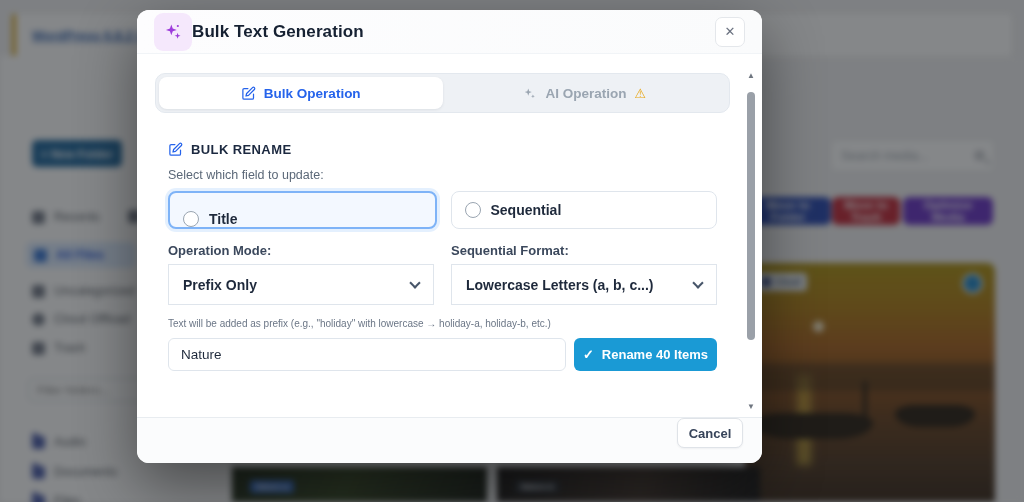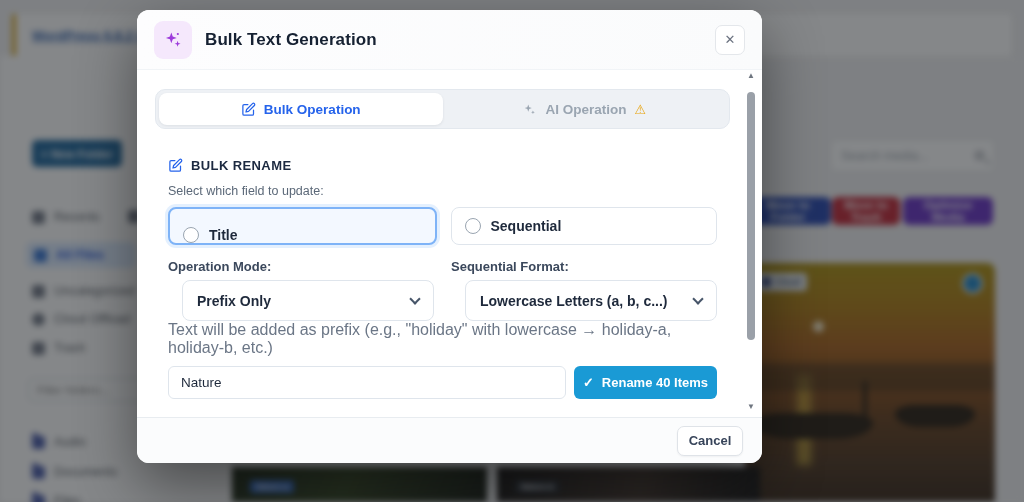--- a/index.html
+++ b/index.html
@@ -61,21 +61,21 @@
   .chip { position:absolute; left:18px; top:13px; height:13px; padding:0 6px; background:#2b66c4; border-radius:3px;
             color:#fff; font-size:8px; display:flex; align-items:center; font-weight:bold; }
   .thumb.brown .chip { background:#20242b; }
 
   
   .overlay { position:absolute; inset:0; background:rgba(33,36,40,.55); }
 
   
   .modal { position:absolute; left:137px; top:10px; width:625px; height:453px; background:#fff;
            border-radius:12px; box-shadow:0 22px 60px rgba(0,0,0,.45); overflow:hidden; }
-  .m-header { height:60px; display:flex; align-items:center; gap:13px; padding:0 17px;
+  .m-header { height:44px; display:flex; align-items:center; padding:0 17px;
            border-bottom:1px solid #f1f4f7; background:linear-gradient(90deg,#fdfdfe,#fafbfc); }
   .m-hicon { width:38px; height:38px; border-radius:9px; background:#f5e8fc; display:flex; align-items:center;
            justify-content:center; }
   .m-hicon svg { width:20px; height:20px; }
   .m-title { font-size:17px; font-weight:bold; color:#162132; letter-spacing:.1px; }
   .m-close { margin-left:auto; width:30px; height:30px; border:1px solid #e4e7eb; border-radius:7px; background:#fff;
            color:#6b7280; font-size:13px; display:flex; align-items:center; justify-content:center; }
   .m-body { position:relative; padding:19px 32px 0 18px; }
   .tabstrip { display:flex; background:#eef1f5; border:1px solid #e3e8ee; border-radius:10px; padding:3px; height:40px; }
   .tab { flex:1; display:flex; align-items:center; justify-content:center; gap:8px; font-size:13.5px;
@@ -89,32 +89,32 @@
   .sect-title { font-size:13px; font-weight:bold; color:#1c2940; letter-spacing:.4px; }
   .field-label { margin-top:11px; font-size:12.5px; color:#5b6878; }
   .cards { margin-top:9px; display:flex; gap:14px; }
   .card { flex:1; height:38px; border:1px solid #dfe5ec; border-radius:8px; background:#fff; display:flex;
            align-items:center; gap:10px; padding:0 13px; font-size:14px; font-weight:bold; color:#1e293b; }
   .card.selected { border:2px solid #7eb3f7; background:#f3f8ff; box-shadow:0 0 0 3px rgba(147,197,253,.25);align-items:flex-end; }
   .radio { width:16px; height:16px; border:1px solid #9aa5b1; border-radius:50%; background:#fff; flex:0 0 auto; }
   .selrow { margin-top:14px; display:flex; gap:17px; }
   .selcol { flex:1; }
   .sel-label { font-size:13px; font-weight:bold; color:#3b485c; }
-  .selbox { margin-top:6px; height:41px; border:1px solid #dfe5ec; border-radius:8px; display:flex; align-items:center;
-           justify-content:space-between; padding:0 14px; font-size:14px; font-weight:bold; color:#1e293b; background:#fff;margin-left:14px; }
+  .selbox { margin-top:6px; height:41px; border:1px solid #dfe5ec; border-radius:0; display:flex; align-items:center;
+           justify-content:space-between; padding:0 14px; font-size:14px; font-weight:bold; color:#1e293b; background:#fff; }
   .chev { width:8px; height:8px; border-right:2px solid #475569; border-bottom:2px solid #475569;
            transform:rotate(45deg); margin-top:-4px; }
-  .helper { font-size:16px; color:#6b7686; }
+  .helper { margin-top:13px; font-size:10px; color:#6b7686; }
   .inrow { margin-top:9px; display:flex; gap:8px; }
   .prefix-input { flex:1; height:33px; border:1px solid #dfe5ec; border-radius:6px; padding:0 12px; font-size:13.5px;
            color:#1e293b; font-family:inherit; }
   .rename-btn { width:143px; height:33px; background:#1a9ad5; border:none; border-radius:6px; color:#fff;
            font-size:13px; font-weight:bold; display:flex; align-items:center; justify-content:center; gap:8px; }
   .m-footer { position:absolute; left:0; right:0; bottom:0; height:46px; background:#fbfcfd; border-top:1px solid #e8ecf0;
-           display:flex; align-items:center; justify-content:flex-end; padding-right:19px; }
+           display:flex; align-items:flex-start; justify-content:flex-end; padding-right:19px; }
   .cancel-btn { width:66px; height:30px; background:#fff; border:1px solid #dfe3e8; border-radius:7px;
            font-size:13px; font-weight:bold; color:#37445a; box-shadow:0 1px 2px rgba(15,23,42,.05); }
   
   .sbar { position:absolute; right:4px; top:60px; bottom:50px; width:14px; }
   .sbar .arrow { position:absolute; left:0; width:14px; height:12px; color:#6f7680; font-size:8px; text-align:center;
            line-height:12px; background:transparent; border:none; }
   .sbar .up { top:0; } .sbar .down { bottom:0; }
   .sbar .track { position:absolute; top:12px; bottom:12px; left:3px; width:8px; }
   .sbar .thumbbar { position:absolute; top:10px; height:248px; width:8px; background:#9aa0a8; border-radius:4px; }
 </style>

